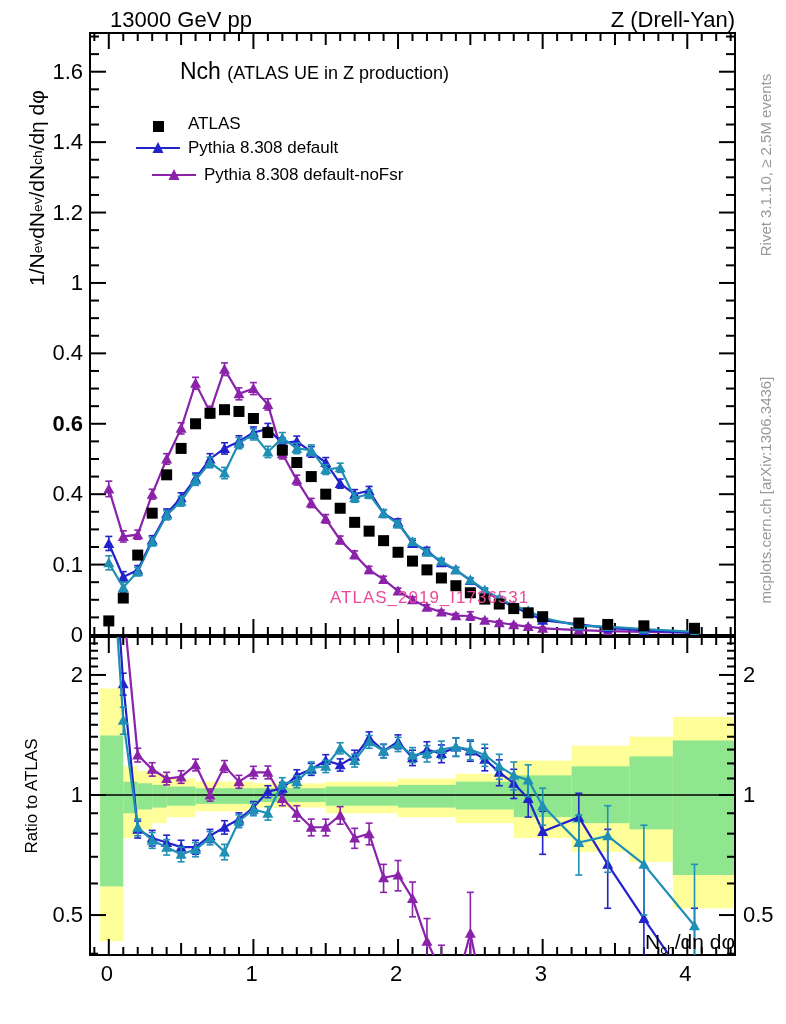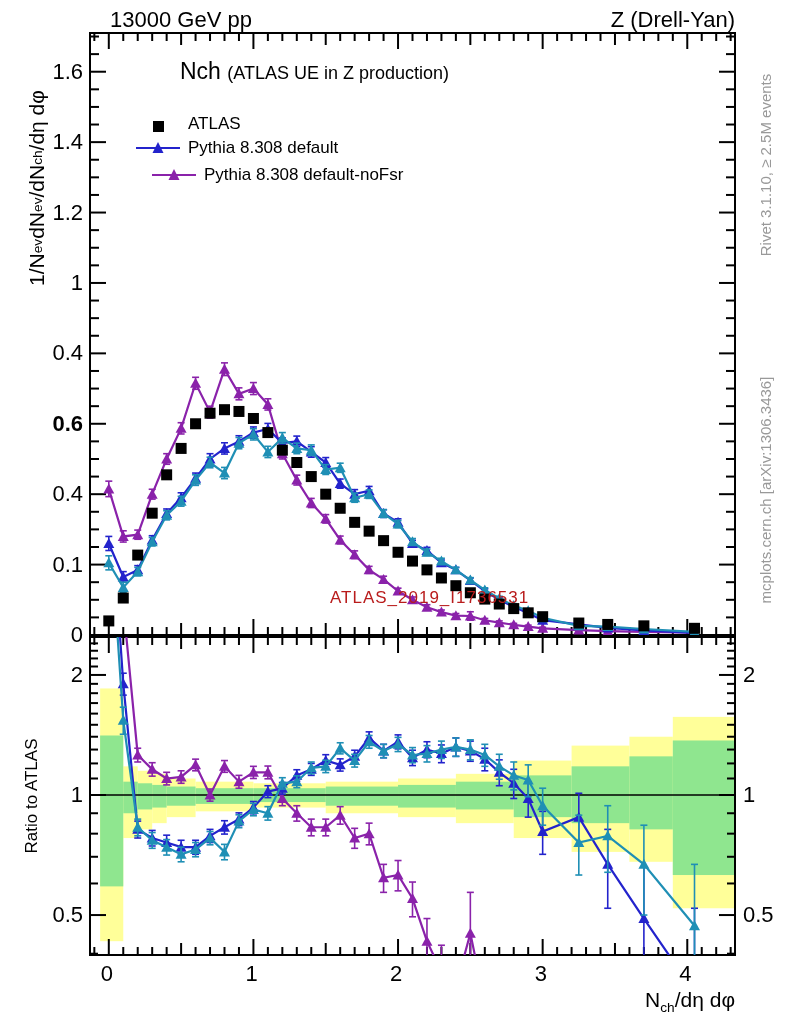--- a/index.html
+++ b/index.html
@@ -9,21 +9,21 @@
   .hdr{font-size:22px;white-space:nowrap;}
   .plot-title{font-size:23px;white-space:nowrap;text-align:left;}
   .plot-title .paren{font-size:18px;}
   .ticklab{font-size:22px;line-height:1;white-space:nowrap;}
   .legend-row{position:absolute;height:26px;display:flex;align-items:center;}
   .legend-marker{width:44px;height:16px;position:relative;flex:0 0 44px;}
   .legend-text{font-size:17px;margin-left:8px;white-space:nowrap;}
   .rot{transform:rotate(-90deg);transform-origin:center center;
        display:flex;align-items:center;justify-content:center;white-space:nowrap;}
   .side-note{font-size:15px;color:#999999;}
-  .watermark{font-size:17px;color:#b91c1c;letter-spacing:1px;white-space:nowrap;}
+  .watermark{font-size:17px;color:#ec4899;letter-spacing:1px;white-space:nowrap;}
   .axis-title{font-size:21px;white-space:nowrap;}
   sub{font-size:65%;}
   svg{position:absolute;left:0;top:0;}
 </style>
 </head>
 <body>
 
 <div class="figure">
 
   <div class="abs hdr" style="left:110px;top:7px;">13000 GeV pp</div>
@@ -1289,21 +1289,21 @@
       <sub>ev</sub>
       <span> dN</span>
       <sub>ev</sub>
       <span>/dN</span>
       <sub>ch</sub>
       <span>/dη dφ</span>
     </div>
 
   <div class="abs rot" style="left:-38px;top:787px;width:140px;height:18px;font-size:17px;">Ratio to ATLAS</div>
 
-  <div class="abs axis-title" style="right:51px;top:988px;margin-left:47px;" id="xlab"><span>N</span><sub>ch</sub><span>/dη dφ</span></div>
+  <div class="abs axis-title" style="right:51px;top:930px;margin-left:47px;" id="xlab"><span>N</span><sub>ch</sub><span>/dη dφ</span></div>
 
   <div class="abs rot side-note" style="left:635px;top:155px;width:260px;height:20px;">Rivet 3.1.10, ≥ 2.5M events</div>
   <div class="abs rot side-note" style="left:625px;top:480px;width:280px;height:20px;">mcplots.cern.ch [arXiv:1306.3436]</div>
 
   <div class="abs watermark" style="left:330px;top:588px;">ATLAS_2019_I1736531</div>
 
   <div id="ticklabs">
       <div class="abs ticklab" style="right: 703px; top: 624px;">0</div>
       <div class="abs ticklab" style="right: 703px; top: 553.591px;">0.1</div>
       <div class="abs ticklab" style="right: 703px; top: 483.181px;">0.4</div>

